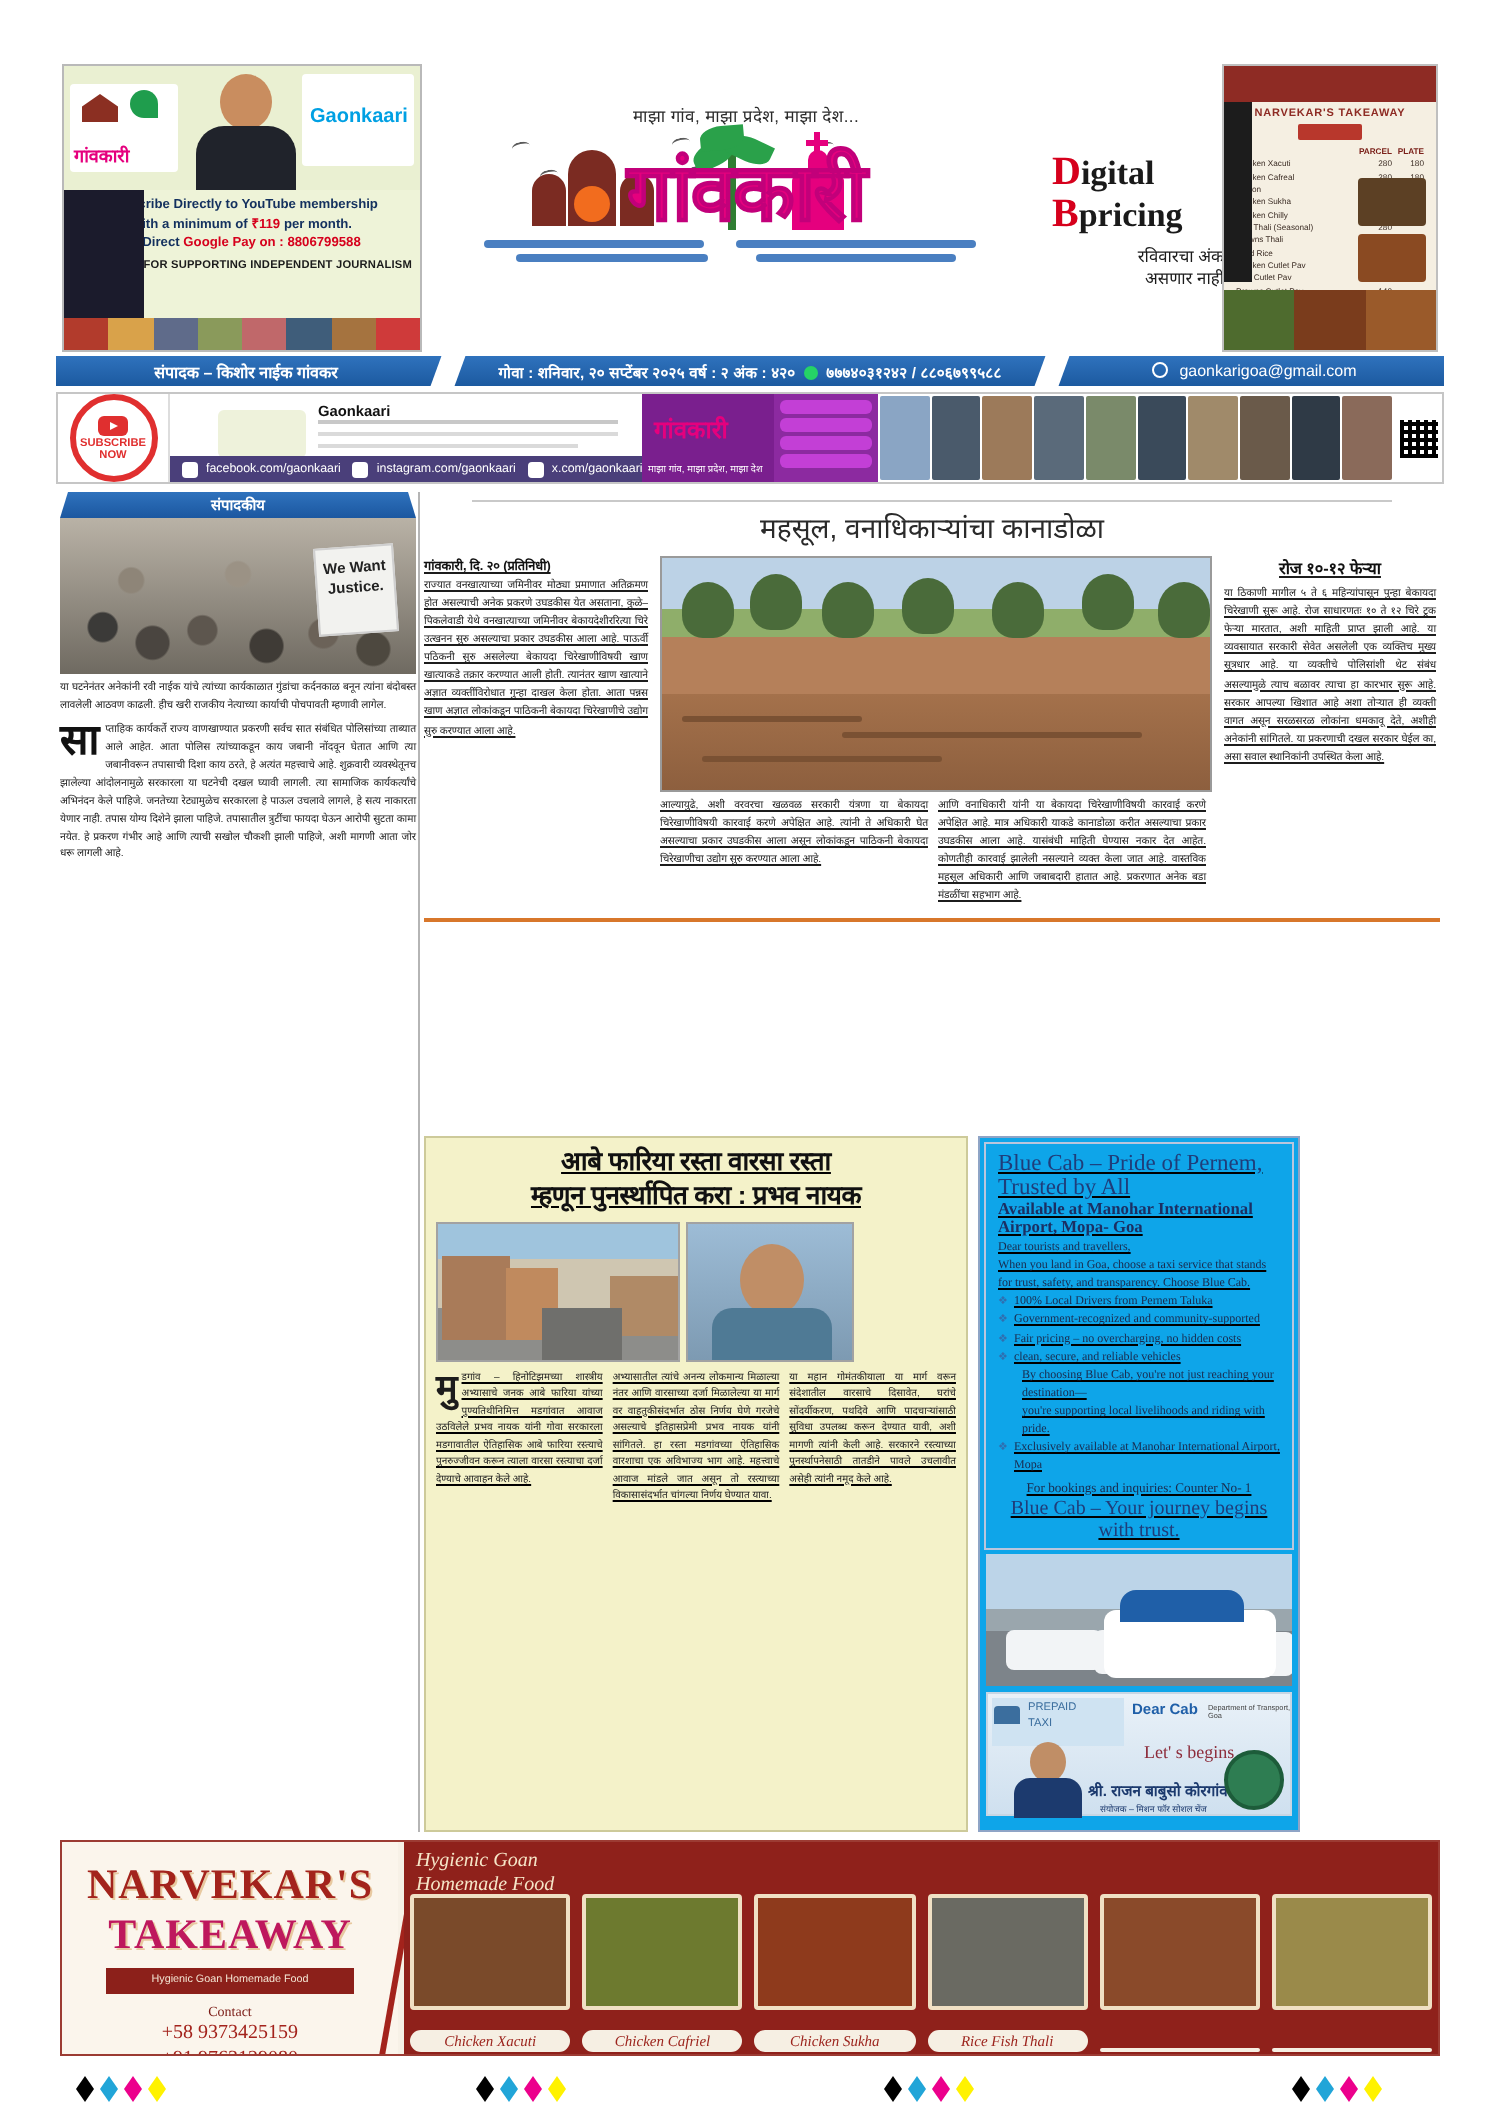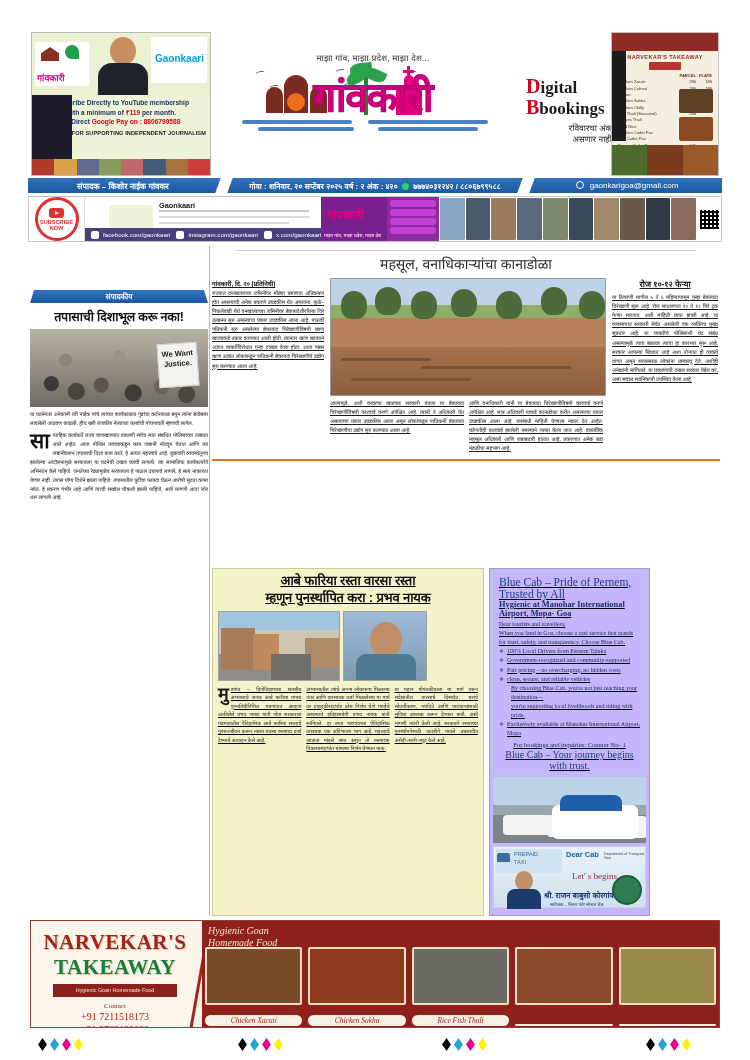--- a/index.html
+++ b/index.html
@@ -110,21 +110,21 @@
   .soc-qr { width:24px; display:flex; align-items:center; justify-content:center; }
   .qr { width:19px; height:19px; background:
       repeating-linear-gradient(90deg,#000 0 2px,#fff 2px 4px),
       repeating-linear-gradient(0deg,#000 0 2px,#fff 2px 4px);
       background-blend-mode:multiply; }
 
   
   .body-area { position:absolute; left:0; top:218px; width:694px; height:670px; }
 
   
-  .edit-col { position:absolute; left:2px; top:0; width:178px; height:670px;margin-top:44px; }
+  .edit-col { position:absolute; left:2px; top:0; width:178px; height:670px; }
   .edit-tab { height:13px; background:linear-gradient(#2f72bd,#1b57a0); color:#fff; font-size:7.4px; font-weight:bold; text-align:center; line-height:13px;
               clip-path:polygon(4px 0,calc(100% - 4px) 0,100% 100%,0 100%); }
   .edit-head { text-align:center; font-size:12.5px; font-weight:bold; color:#111; padding:5px 0 4px; letter-spacing:-.2px; }
   .edit-photo { width:100%; height:78px; position:relative; overflow:hidden; background:#9aa0a5; }
   .edit-photo .crowd { position:absolute; inset:0; background:
       radial-gradient(circle at 12% 70%, #3b3a38 7px, transparent 8px),
       radial-gradient(circle at 26% 80%, #4a4540 8px, transparent 9px),
       radial-gradient(circle at 40% 72%, #5d564e 7px, transparent 8px),
       radial-gradient(circle at 58% 82%, #3f3b36 8px, transparent 9px),
       radial-gradient(circle at 74% 74%, #6b6258 7px, transparent 8px),
@@ -171,21 +171,21 @@
             background:linear-gradient(#9fc4dd 0 26%, #cfc6b1 26% 62%, #8d8d8a 62% 100%); }
   .s2-ph1 .house { position:absolute; background:#a97b59; }
   .s2-ph2 { width:84px; height:70px; border:1px solid #a2a2a2; position:relative; overflow:hidden; background:linear-gradient(#9dbcd6,#7d9ab2); }
   .s2-ph2 .fhead { position:absolute; left:26px; top:10px; width:32px; height:36px; border-radius:50%; background:#c08e66; }
   .s2-ph2 .fbody { position:absolute; left:12px; top:42px; width:60px; height:30px; background:#4f7a95; border-radius:10px 10px 0 0; }
   .s2-cols { display:flex; gap:5px; }
   .s2-cols .c { width:86px; font-size:5px; line-height:1.7; text-align:justify; color:#1c1c1c; }
   .s2-cols .c .dropcap { float:left; font-size:18px; font-weight:bold; line-height:.9; padding:1px 2px 0 0;}
 
   
-  .cab { width:231px; border:1px solid #8fa4c6; background:#c4b5fd; }
+  .cab { width:231px; border:1px solid #8fa4c6; background:#0ea5e9; }
   .cab-inner { border:1px solid #b9c6dd; margin:2px; padding:4px 6px 0; }
   .cab-t1 { font-family:"Liberation Serif", serif; font-size:11.5px; color:#1f3d7a; }
   .cab-t2 { font-family:"Liberation Serif", serif; font-size:8.4px; font-weight:bold; color:#1b2f63; padding-bottom:2px;}
   .cab-p  { font-family:"Liberation Serif", serif; font-size:6px; color:#1a2a4d; line-height:1.5; }
   .cab-li { font-family:"Liberation Serif", serif; font-size:6px; color:#1a2a4d; line-height:1.55; padding-left:8px; position:relative; }
   .cab-li:before { content:"\2756"; position:absolute; left:0; color:#2f6fb0; font-size:5.5px; }
   .cab-ind { font-family:"Liberation Serif", serif; font-size:6px; color:#1a2a4d; line-height:1.5; padding-left:12px; }
   .cab-ctr { font-family:"Liberation Serif", serif; font-size:6.6px; color:#1a2a4d; text-align:center; padding-top:2px;}
   .cab-tag { font-family:"Liberation Serif", serif; font-size:10px; color:#1f3d7a; text-align:center; padding:1px 0 3px; }
   .cab-photo { height:66px; margin:0 3px; position:relative; overflow:hidden;
@@ -204,21 +204,21 @@
   .cab-board .person .b { position:absolute; left:1px; top:18px; width:34px; height:20px; background:#1c3a6e; border-radius:8px 8px 0 0; }
   .cab-board .nm { position:absolute; left:50px; bottom:7px; font-size:7.6px; font-weight:bold; color:#1c3a6e; }
   .cab-board .nm2 { position:absolute; left:56px; bottom:0px; font-size:4.4px; color:#1c3a6e; }
   .cab-board .seal { position:absolute; right:3px; bottom:2px; width:30px; height:30px; border-radius:50%; background:#2e7d52; border:2px solid #1d5c3a; }
 
   
   .bottom-ad { position:absolute; left:2px; top:892px; width:690px; height:108px; border:1px solid #9c3b33; background:#f7f1e7; display:flex; overflow:hidden; }
   .ba-left { width:168px; background:#fbf5ec; position:relative; }
   .ba-n1 { font-family:"Liberation Serif", serif; font-size:21px; font-weight:bold; color:#a3231c; text-align:center; padding-top:9px; letter-spacing:.5px;
            text-shadow:1px 1px 0 #e8c9a0; }
-  .ba-n2 { font-family:"Liberation Serif", serif; font-size:21px; font-weight:bold; color:#15803d; text-align:center; letter-spacing:.5px; text-shadow:1px 1px 0 #e8c9a0;}
+  .ba-n2 { font-family:"Liberation Serif", serif; font-size:21px; font-weight:bold; color:#be185d; text-align:center; letter-spacing:.5px; text-shadow:1px 1px 0 #e8c9a0;}
   .ba-ribbon { margin:4px 22px 0; background:#8c201a; color:#f3e4d2; font-size:5.4px; text-align:center; padding:3px 0; line-height:1.3; }
   .ba-contact { text-align:center; font-family:"Liberation Serif", serif; font-size:7px; color:#7a1a14; padding-top:5px; }
   .ba-ph { text-align:center; font-family:"Liberation Serif", serif; font-size:10px; color:#a3231c; line-height:1.3; }
   .ba-div { width:3px; background:#a3231c; transform:skewX(-10deg); }
   .ba-right { flex:1; background:#8f211b; position:relative; display:flex; }
   .ba-hyg { position:absolute; left:6px; top:4px; font-family:"Liberation Serif", serif; font-size:10px; color:#f6e6c8; line-height:1.2; font-style:italic; }
   .ba-cell { flex:1; margin:26px 3px 3px; position:relative; }
   .ba-cell .img { width:100%; height:58px; border:2px solid #f0e0c4; border-radius:2px; }
   .ba-cell .cap { position:absolute; left:0; bottom:-2px; width:100%; text-align:center; font-family:"Liberation Serif", serif; font-size:7.5px; color:#9c241d; font-style:italic;
                   background:#f6efe3; border-radius:9px; padding:1px 0; }
@@ -310,21 +310,21 @@
       <div class="mh-waves">
         <span style="left:24px;top:4px;width:110px"></span>
         <span style="left:150px;top:4px;width:120px"></span>
         <span style="left:40px;top:11px;width:96px"></span>
         <span style="left:160px;top:11px;width:100px"></span>
       </div>
     </div>
 
     <div class="mh-dig">
       <div class="l1"><span class="cap">D</span><span>igital</span></div>
-      <div class="l2"><span class="cap">B</span><span>bookings</span></div>
+      <div class="l2"><span class="cap">B</span><span>pricing</span></div>
       <div class="sub">
         <div>रविवारचा अंक</div>
         <div>असणार नाही</div>
       </div>
     </div>
 
     <div class="menu-ad">
       <div class="mtop"></div>
       <div class="mblack"></div>
       <div class="mname">NARVEKAR'S TAKEAWAY</div>
@@ -471,21 +471,20 @@
           <div class="qr"></div>
         </div>
   </div>
 
   <div class="body-area">
 
     <div class="vrule" style="left:181px"></div>
 
     <div class="edit-col">
       <div class="edit-tab">संपादकीय</div>
-      <div class="edit-head">तपासाची दिशाभूल करू नका!</div>
       <div class="edit-photo">
         <div class="crowd"></div>
         <div class="placard">We Want Justice.</div>
       </div>
       <div class="edit-body">या घटनेनंतर अनेकांनी रवी नाईक यांचे त्यांच्या कार्यकाळात गुंडांचा कर्दनकाळ बनून त्यांना बंदोबस्त लावलेली आठवण काढली. हीच खरी राजकीय नेत्याच्या कार्याची पोचपावती म्हणावी लागेल.</div>
       <div class="edit-body">
         <span class="dropcap">सा</span><span>प्ताहिक कार्यकर्ते राज्य वाणखाण्यात प्रकरणी सर्वच सात संबंधित पोलिसांच्या ताब्यात आले आहेत. आता पोलिस त्यांच्याकडून काय जबानी नोंदवून घेतात आणि त्या जबानीवरून तपासाची दिशा काय ठरते, हे अत्यंत महत्त्वाचे आहे. शुक्रवारी व्यवस्थेतूनच झालेल्या आंदोलनामुळे सरकारला या घटनेची दखल घ्यावी लागली. त्या सामाजिक कार्यकर्त्यांचे अभिनंदन केले पाहिजे. जनतेच्या रेट्यामुळेच सरकारला हे पाऊल उचलावे लागले, हे सत्य नाकारता येणार नाही. तपास योग्य दिशेने झाला पाहिजे. तपासातील त्रुटींचा फायदा घेऊन आरोपी सुटता कामा नयेत. हे प्रकरण गंभीर आहे आणि त्याची सखोल चौकशी झाली पाहिजे, अशी मागणी आता जोर धरू लागली आहे.</span>
       </div>
     </div>
 
@@ -550,21 +549,21 @@
             <span class="dropcap">मु</span><span>डगांव – हिनोटिझमच्या शास्त्रीय अभ्यासाचे जनक आबे फारिया यांच्या पुण्यतिथीनिमित्त मडगांवात आवाज उठविलेले प्रभव नायक यांनी गोवा सरकारला मडगावातील ऐतिहासिक आबे फारिया रस्त्याचे पुनरुज्जीवन करून त्याला वारसा रस्त्याचा दर्जा देण्याचे आवाहन केले आहे.</span>
           </div>
           <div class="c">अभ्यासातील त्यांचे अनन्य लोकमान्य मिळाल्या नंतर आणि वारसाच्या दर्जा मिळालेल्या या मार्ग वर वाहतुकीसंदर्भात ठोस निर्णय घेणे गरजेचे असल्याचे इतिहासप्रेमी प्रभव नायक यांनी सांगितले. हा रस्ता मडगांवच्या ऐतिहासिक वारशाचा एक अविभाज्य भाग आहे. महत्त्वाचे आवाज मांडले जात असून तो रस्त्याच्या विकासासंदर्भात चांगल्या निर्णय घेण्यात यावा.</div>
           <div class="c">या महान गोमंतकीयाला या मार्ग वरून संदेशातील वारसाचे दिसावेत, घरांचे सोंदर्यीकरण, पथदिवे आणि पादचाऱ्यांसाठी सुविधा उपलब्ध करून देण्यात यावी, अशी मागणी त्यांनी केली आहे. सरकारने रस्त्याच्या पुनर्स्थापनेसाठी तातडीने पावले उचलावीत असेही त्यांनी नमूद केले आहे.</div>
         </div>
       </div>
 
       <div class="cab">
         <div class="cab-inner">
           <div class="cab-t1">Blue Cab – Pride of Pernem, Trusted by All</div>
-          <div class="cab-t2">Hygienic at Manohar International Airport, Mopa- Goa</div>
+          <div class="cab-t2">Available at Manohar International Airport, Mopa- Goa</div>
           <div class="cab-p">Dear tourists and travellers,</div>
           <div class="cab-p">When you land in Goa, choose a taxi service that stands for trust, safety, and transparency. Choose Blue Cab.</div>
           <div id="cab-bullets">
                 <div class="cab-li">100% Local Drivers from Pernem Taluka</div>
                 <div class="cab-li">Government-recognized and community-supported</div>
                 <div class="cab-li">Fair pricing – no overcharging, no hidden costs</div>
                 <div class="cab-li">clean, secure, and reliable vehicles</div>
               </div>
           <div class="cab-ind">By choosing Blue Cab, you're not just reaching your destination—</div>
           <div class="cab-ind">you're supporting local livelihoods and riding with pride.</div>
@@ -597,33 +596,37 @@
       </div>
     </div>
   </div>
 
   <div class="bottom-ad">
     <div class="ba-left">
       <div class="ba-n1">NARVEKAR'S</div>
       <div class="ba-n2">TAKEAWAY</div>
       <div class="ba-ribbon">Hygienic Goan Homemade Food</div>
       <div class="ba-contact">Contact</div>
-      <div class="ba-ph">+91 7211518173</div>
+      <div class="ba-ph">+58 9373425159</div>
       <div class="ba-ph">+91 9763129080</div>
     </div>
     <div class="ba-div"></div>
     <div class="ba-right">
       <div class="ba-hyg">
         <div>Hygienic Goan</div>
         <div>Homemade Food</div>
       </div>
       <div id="dish-cells" style="display:flex;flex:1">
             <div class="ba-cell">
               <div class="img" style="background: rgb(122, 74, 42);"></div>
               <div class="cap">Chicken Xacuti</div>
+            </div>
+            <div class="ba-cell">
+              <div class="img" style="background: rgb(109, 122, 47);"></div>
+              <div class="cap">Chicken Cafriel</div>
             </div>
             <div class="ba-cell">
               <div class="img" style="background: rgb(142, 58, 28);"></div>
               <div class="cap">Chicken Sukha</div>
             </div>
             <div class="ba-cell">
               <div class="img" style="background: rgb(106, 106, 98);"></div>
               <div class="cap">Rice Fish Thali</div>
             </div>
             <div class="ba-cell">

